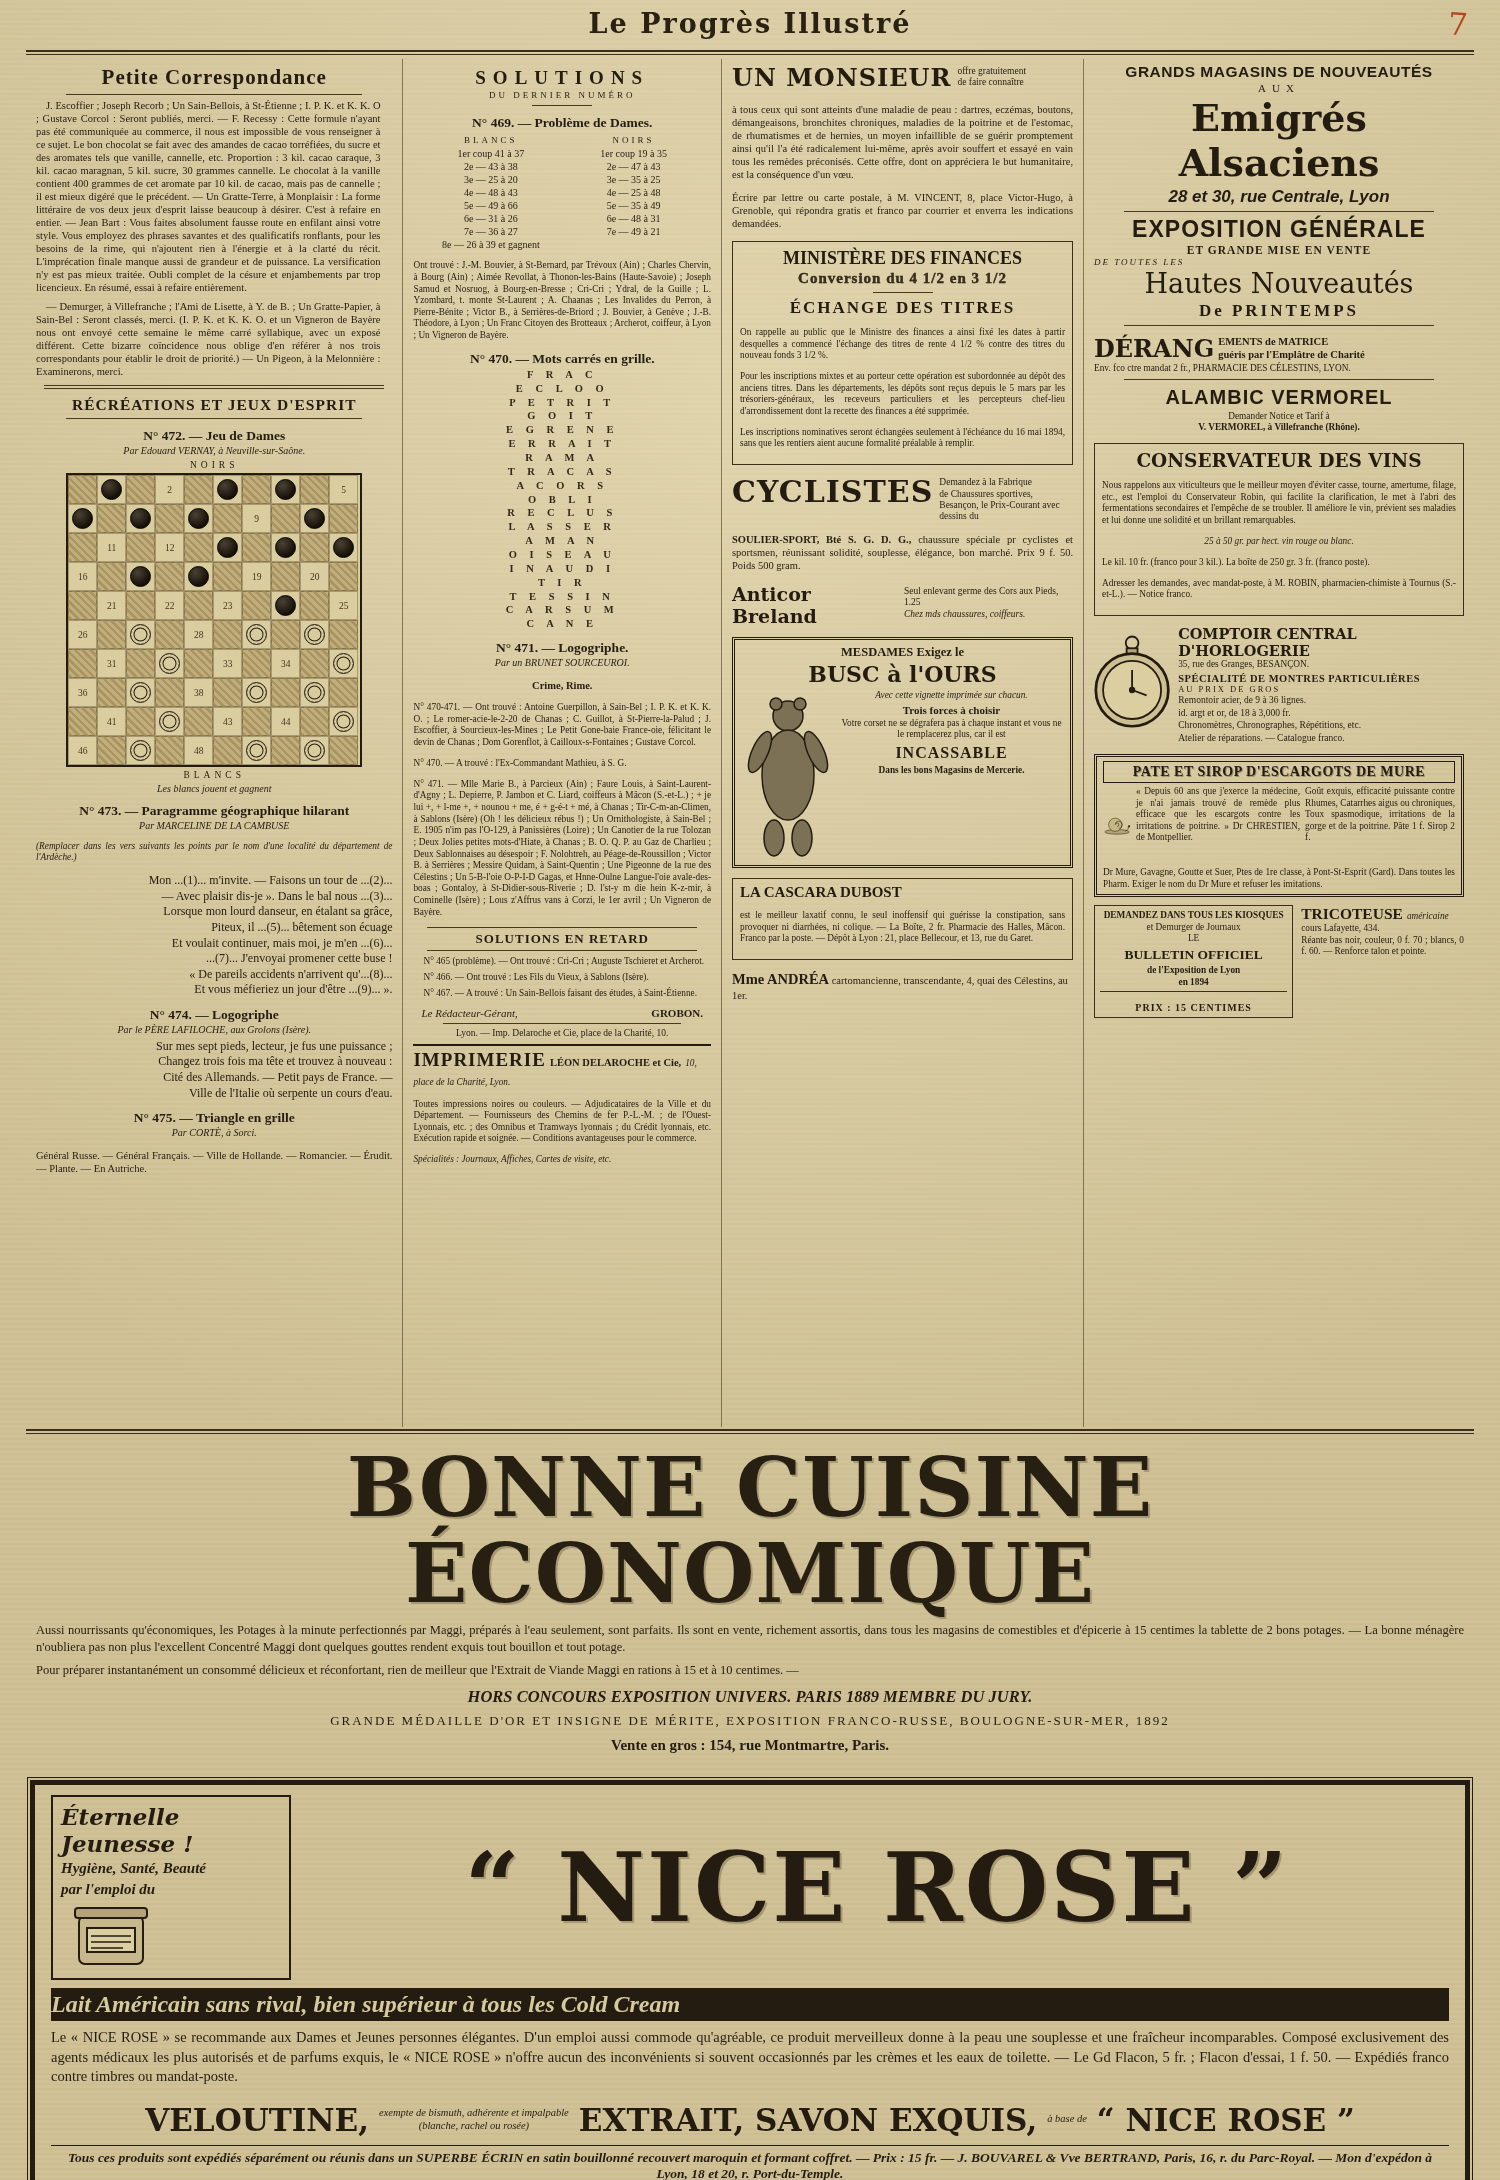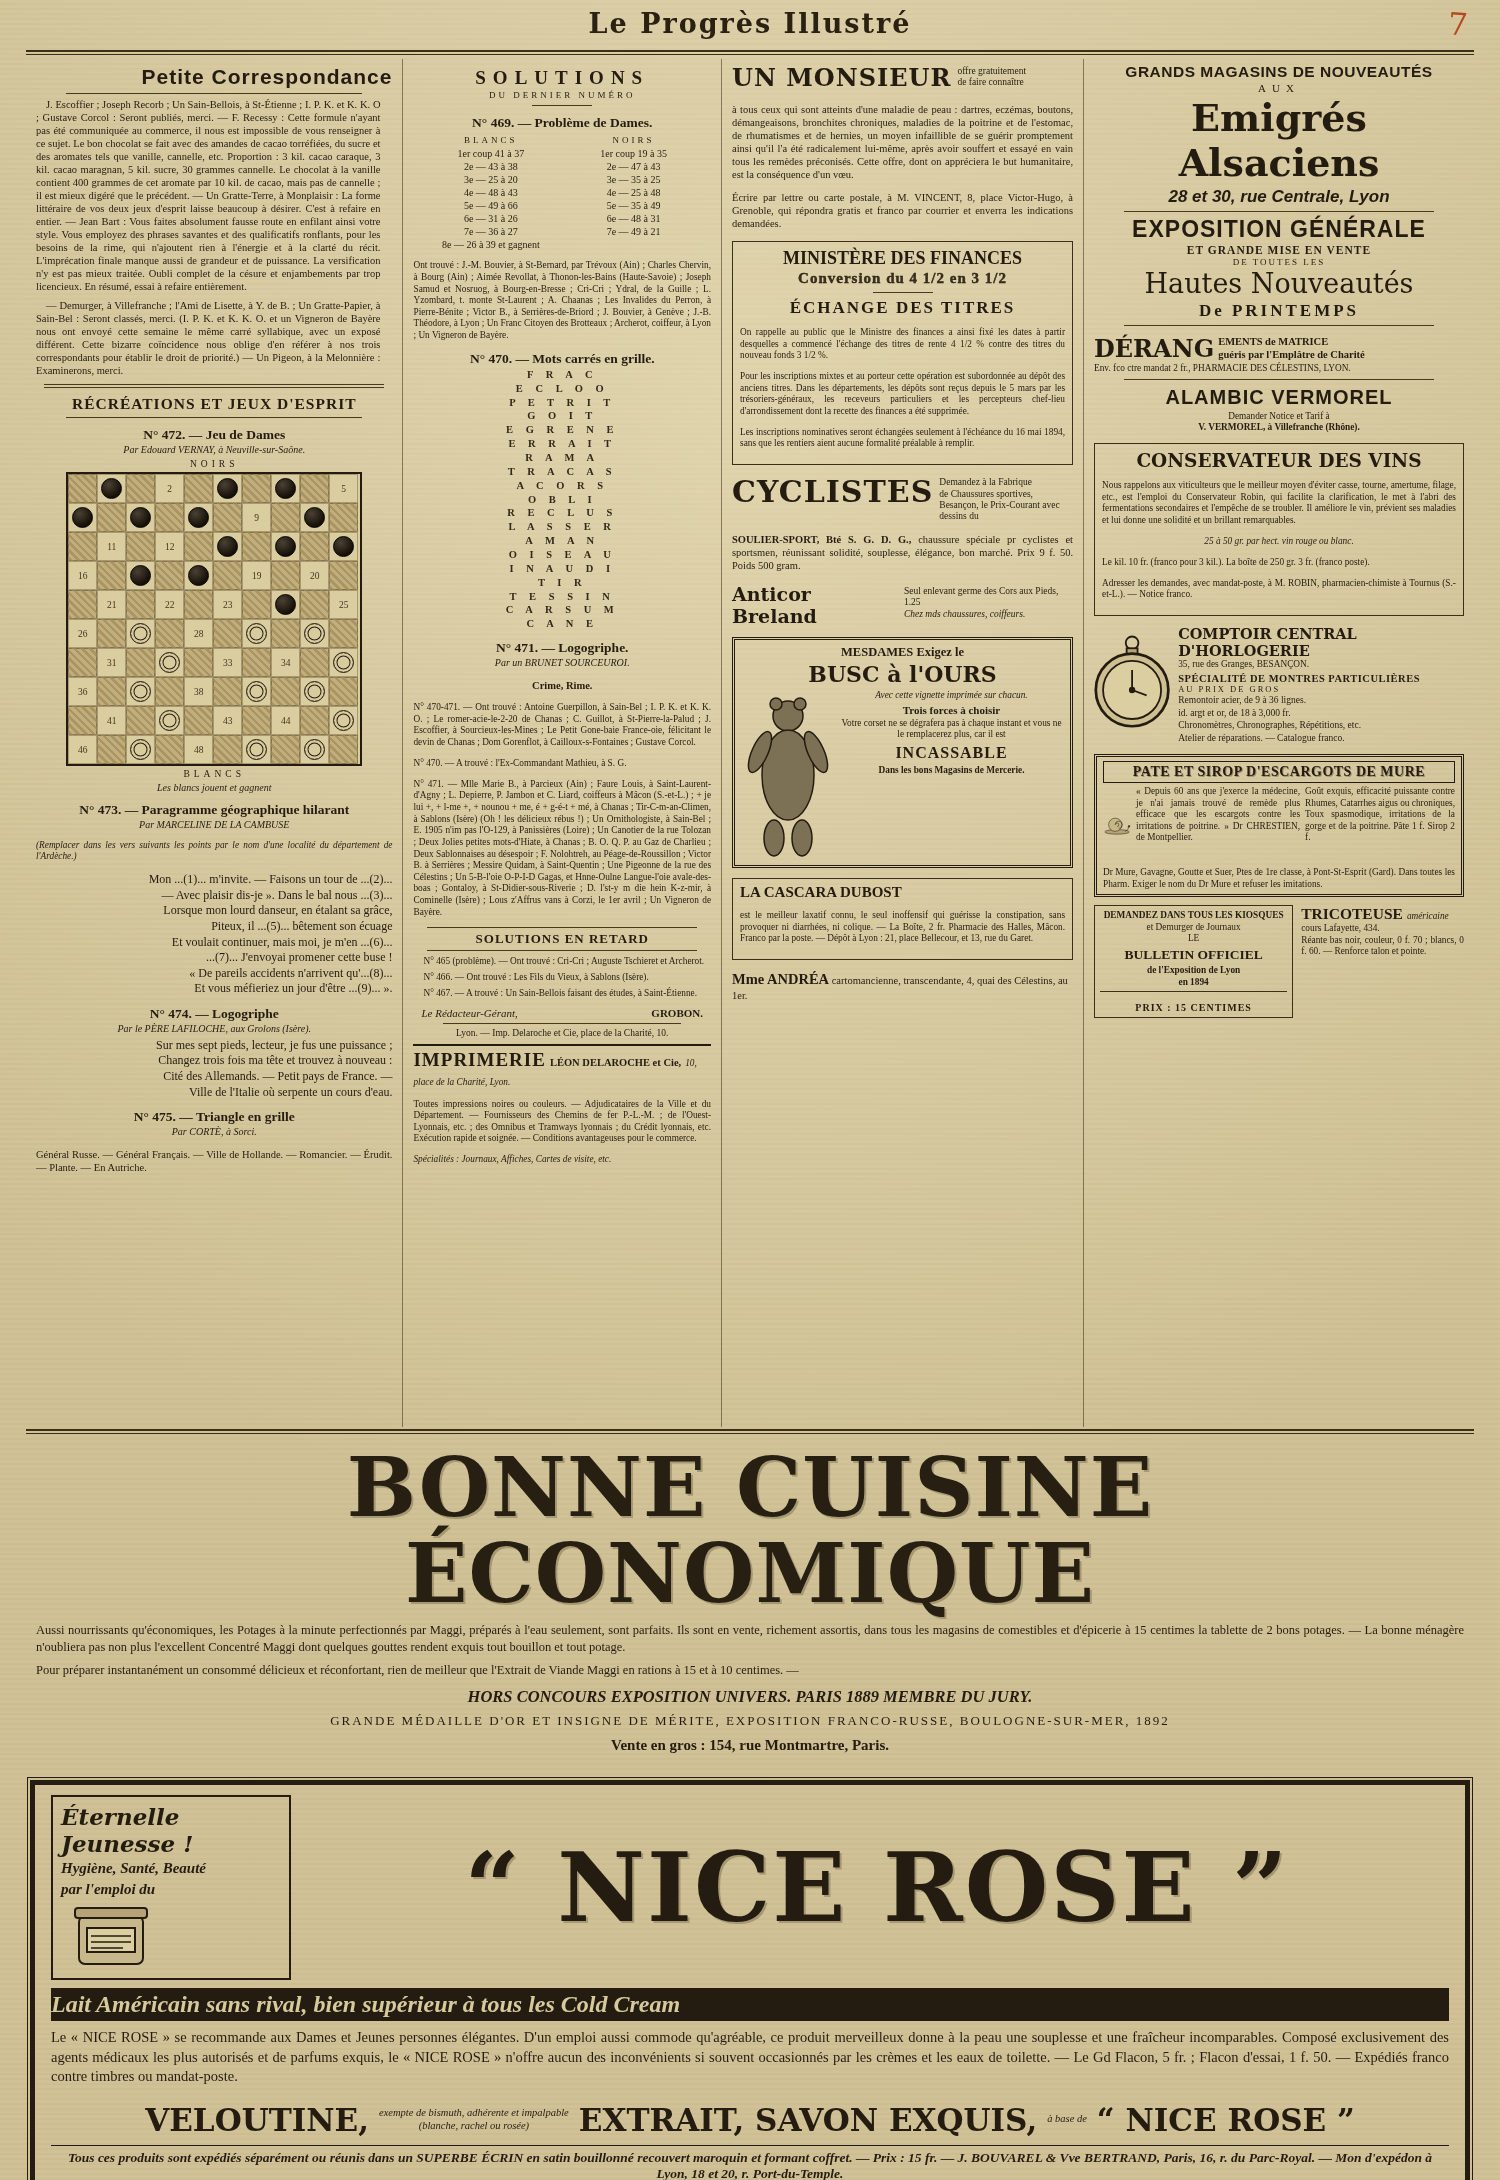--- a/index.html
+++ b/index.html
@@ -21,21 +21,21 @@
   .col1{width:26%;} .col2{width:22%;} .col3{width:25%;} .col4{width:27%;}
   .t-just{text-align:justify;} .t-center{text-align:center;}
   .small{font-size:10.5px;line-height:1.24;} .tiny{font-size:9.3px;line-height:1.25;}
   .hr-thin{border-top:1px solid #4a3a1d;margin:4px 30px;}
   .hr-double{border-top:1px solid #4a3a1d;border-bottom:1px solid #4a3a1d;height:2px;margin:7px 8px;}
   .hr-orn{width:60px;border-top:1px solid #4a3a1d;margin:5px auto;}
   .para{margin:0 12px 6px 0;text-indent:10px;}
   .byline{text-align:center;font-size:10px;font-style:italic;margin:1px 0 4px 0;}
   .puzzle-no{text-align:center;font-size:13.5px;font-weight:bold;margin:9px 0 1px 0;}
   
-  .corr-title{text-align:right;font-family:Liberation Sans, sans-serif;font-size:21px;font-weight:bold;letter-spacing:1px;margin:2px 0 1px 0;}
+  .corr-title{text-align:center;font-family:Liberation Serif, serif;font-size:21px;font-weight:bold;letter-spacing:1px;margin:2px 0 1px 0;}
   .rec-title{text-align:center;font-size:15.5px;font-weight:bold;letter-spacing:1px;margin:5px 0 2px 0;}
   
   .board-label{text-align:center;font-size:9.5px;letter-spacing:4px;margin:3px 0;}
   .board{display:grid;grid-template-columns:repeat(10,29px);grid-auto-rows:29px;width:292px;border:2px solid #241c10;margin:1px auto;background:#dacd9f;}
   .bcell{display:flex;align-items:center;justify-content:center;font-size:9.5px;color:#42361e;border:0.5px solid rgba(70,55,25,.35);box-sizing:border-box;}
   .bcell.dark{background:repeating-linear-gradient(45deg,#a99562 0 2.5px,#c2ae7c 2.5px 5.5px);}
   .piece{width:21px;height:21px;border-radius:50%;box-sizing:border-box;}
   .piece.black{background:radial-gradient(circle at 35% 30%,#4a4134,#161007 70%);border:1px solid #000;}
   .piece.white{background:#d8cb9e;border:1.5px solid #241c10;box-shadow:inset 0 0 0 2.5px #d8cb9e, inset 0 0 0 3.5px #241c10;}
   .board-caption{text-align:center;font-size:10px;font-style:italic;margin:2px 0 4px 0;}
@@ -77,21 +77,21 @@
   .busc-b3{font-size:16px;font-weight:bold;letter-spacing:1px;margin:3px 0;}
   .casc-title{font-size:15px;font-weight:bold;margin-bottom:2px;}
   .andrea-name{font-size:14.5px;font-weight:bold;display:inline;}
   
   .em-l1{text-align:center;font-family:"Liberation Sans",sans-serif;font-weight:bold;font-size:15.5px;letter-spacing:.5px;}
   .em-l2{text-align:center;font-size:11px;letter-spacing:6px;margin:1px 0;}
   .em-l3{text-align:center;font-family:"DejaVu Serif",serif;font-weight:bold;font-size:38px;margin:0;}
   .em-l4{text-align:center;font-family:"Liberation Sans",sans-serif;font-weight:bold;font-style:italic;font-size:17px;margin:2px 0 4px 0;}
   .em-l5{text-align:center;font-family:"Liberation Sans",sans-serif;font-weight:bold;font-size:23px;letter-spacing:1px;margin:4px 0 1px 0;}
   .em-l6{text-align:center;font-size:11.5px;font-weight:bold;letter-spacing:1px;}
-  .em-l7{text-align:center;font-size:9px;letter-spacing:2px;margin:1px 0;}
+  .em-l7{font-size:9px;letter-spacing:2px;margin:1px 0;font-style:italic;}
   .em-l8{text-align:center;font-family:"DejaVu Serif",serif;font-size:27px;margin:1px 0;}
   .em-l9{text-align:center;font-size:17px;font-weight:bold;letter-spacing:3px;margin:2px 0 4px 0;}
   .der{margin:8px 0 2px 0;}
   .der-row{display:flex;align-items:center;gap:4px;}
   .der-word{font-size:24px;font-weight:bold;font-family:"DejaVu Serif",serif;}
   .der-right{font-size:10.5px;font-weight:bold;line-height:1.15;}
   .alambic-title{text-align:center;font-size:20px;font-weight:bold;font-family:"Liberation Sans",sans-serif;letter-spacing:1px;margin:6px 0 2px 0;}
   .cons-title{text-align:center;font-size:18.5px;font-weight:bold;font-family:"DejaVu Serif",serif;margin:1px 0 3px 0;}
   .horl{display:flex;gap:8px;margin:9px 0;}
   .horl-title{font-size:14.5px;font-weight:bold;font-family:"DejaVu Serif",serif;}

